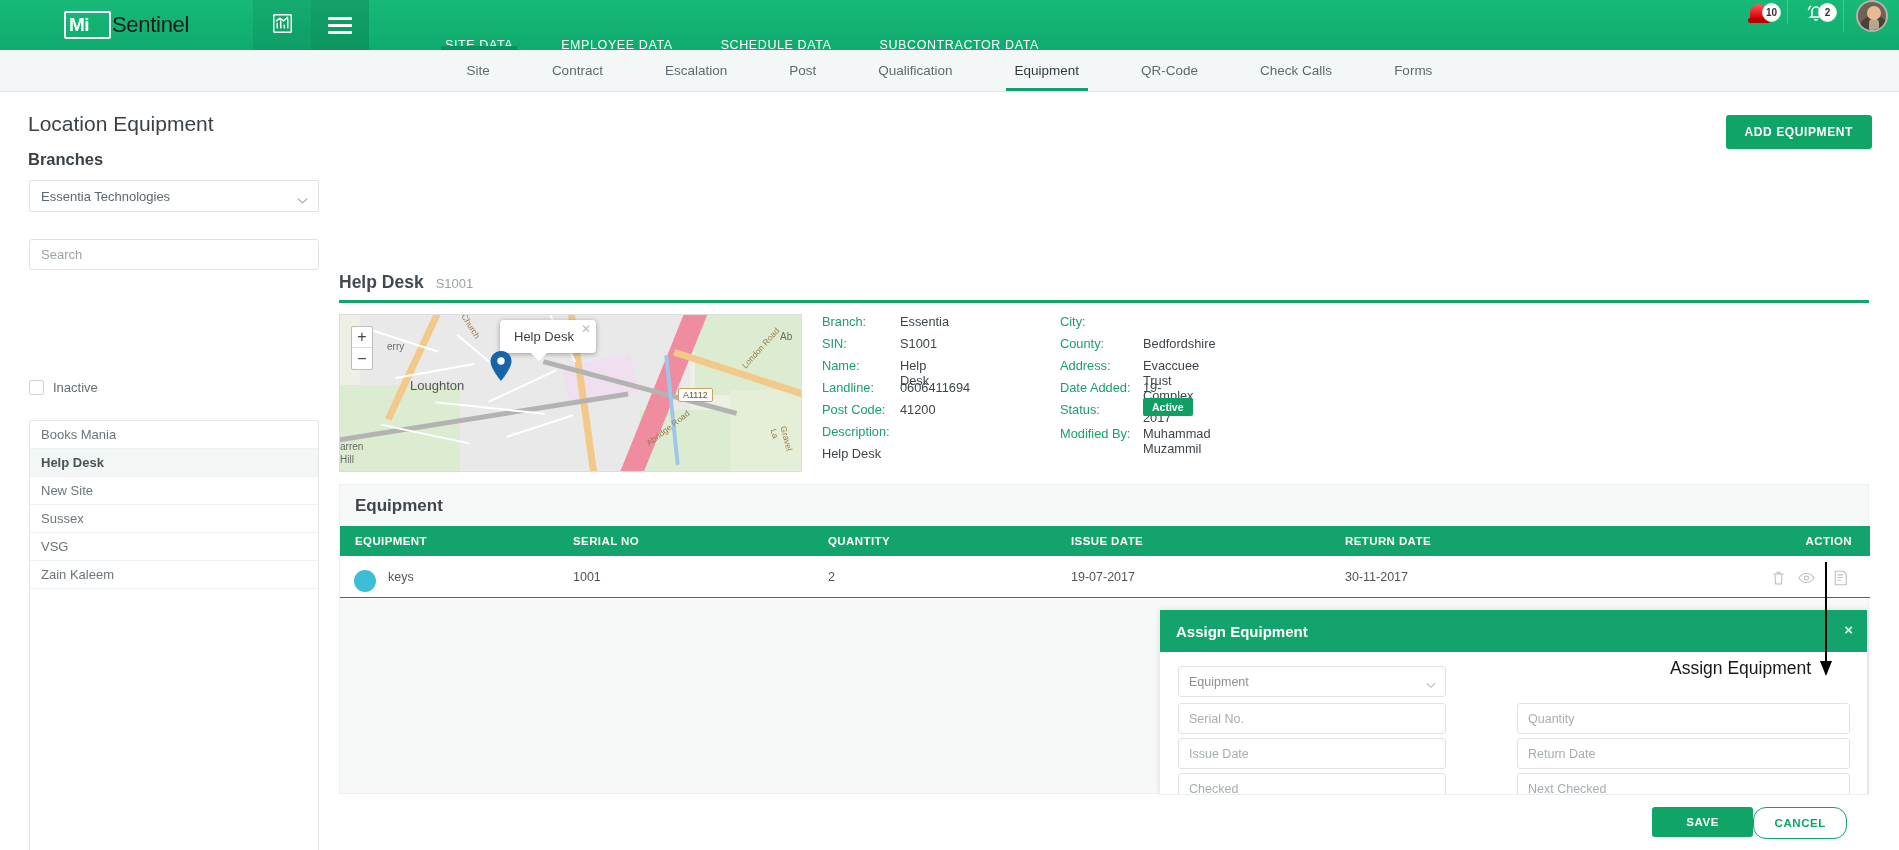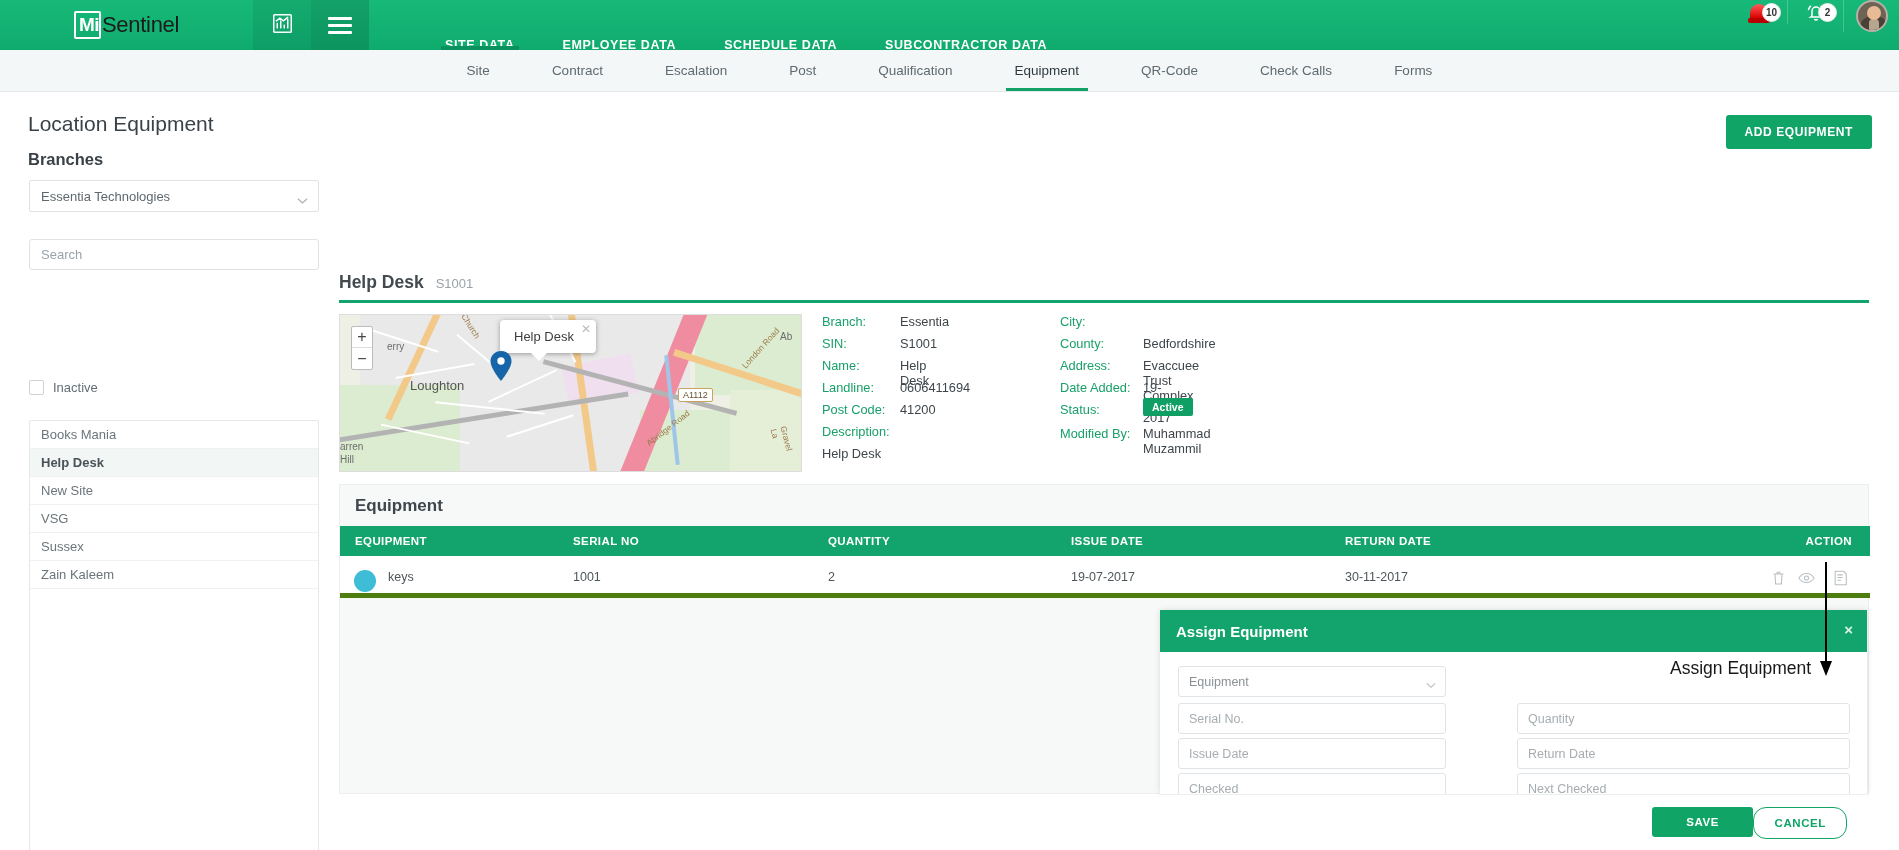--- a/index.html
+++ b/index.html
@@ -16,38 +16,38 @@
     background: linear-gradient(180deg, #17b978 0%, #0fab6e 100%);
     display: flex; align-items: stretch;
   }
   .logo-wrap {
     width: 253px; display: flex; align-items: center; justify-content: center;
   }
   .logo { display: flex; align-items: center; height: 30px; }
   .logo-mi {
     background: transparent; border: 2px solid #ffffff; border-radius: 2px;
     color: #ffffff; font-weight: bold; font-size: 19px; line-height: 19px;
-    padding: 2px 0 3px 3px; letter-spacing: -0.5px;
+    padding: 2px 20px 3px 3px; letter-spacing: -0.5px;
   }
   .logo-sentinel {
     color: #1b1b1b; font-size: 22px; letter-spacing: -0.3px; margin-left: 1px;
     font-family: "Liberation Sans", sans-serif;
   }
   .hdr-icon-btn {
     width: 58px; display: flex; align-items: center; justify-content: center;
     cursor: pointer;
   }
   .hdr-icon-btn.chart { background: rgba(0,0,0,0.07); }
   .hdr-icon-btn.burger { background: rgba(0,0,0,0.13); }
   .burger-lines { width: 24px; }
   .burger-lines i { display:block; height: 3px; background:#fff; margin: 4px 0; border-radius:1px; }
 
   .mainnav { display: flex; align-items: stretch; margin-left: 52px; }
   .mainnav a {
-    color: #ffffff; font-size: 12.5px; font-weight: bold; letter-spacing: 0.6px;
+    color: #ffffff; font-size: 12.5px; font-weight: normal; letter-spacing: 0.6px;
     display: flex; align-items: center; padding: 0 24px; text-decoration: none;
     position: relative; cursor: pointer; margin-top: 40px;
   }
   .mainnav a.active::after {
     content:''; position:absolute; left: 20px; right: 20px; bottom: 0; height: 4px;
     background: #0a9160;
   }
   .hdr-right {
     margin-left: auto; display: flex; align-items: flex-start;
   }
@@ -206,21 +206,21 @@
     position:absolute; left:339px; top:392px; width:1530px; height:310px;
     background:#f7f9f9; border:1px solid #eceff0;
   }
   .eq-title { position:absolute; left:15px; top:11px; font-size:17px; color:#3f474c; font-weight:bold; }
   .eq-tbl-head {
     position:absolute; left:0px; top:41px; width:1530px; height:30px; background:#13a46d;
     color:#fff; font-size:11.5px; font-weight:bold; letter-spacing:.4px;
   }
   .eq-tbl-head span { position:absolute; top:9px; }
   .eq-row { position:absolute; left:0; top:71px; width:1530px; height:42px; background:#fff;
-            border-bottom:5px solid #4d7c0f; font-size:12.5px; color:#4e5659; }
+            border-bottom:1px solid #4d7c0f; font-size:12.5px; color:#4e5659; }
   .eq-row span { position:absolute; top:14px; }
   .eq-dot { position:absolute; left:14px; top:10px; width:22px; height:22px; border-radius:50%; background:#3fbdd6; }
   .act-ico { position:absolute; top:9px; cursor:pointer; color:#b7bec2; }
 
   
   .assign {
     position:absolute; left:1160px; top:518px; width:707px; height:184px;
     background:#fff; box-shadow:0 0 6px rgba(0,0,0,.12);
   }
   .assign-head {
@@ -357,22 +357,22 @@
 
   <div class="chk-row">
     <span class="chk-box"></span>
     <span class="chk-label">Inactive</span>
   </div>
 
   <div class="branch-list">
     <div class="branch-item">Books Mania</div>
     <div class="branch-item active">Help Desk</div>
     <div class="branch-item">New Site</div>
+    <div class="branch-item">Sussex</div>
     <div class="branch-item">VSG</div>
-    <div class="branch-item">Sussex</div>
     <div class="branch-item">Zain Kaleem</div>
   </div>
 
   <div class="detail-head">
     <span class="nm">Help Desk</span>
     <span class="sin">S1001</span>
   </div>
   <div class="detail-rule"></div>
 
   <div class="map">

